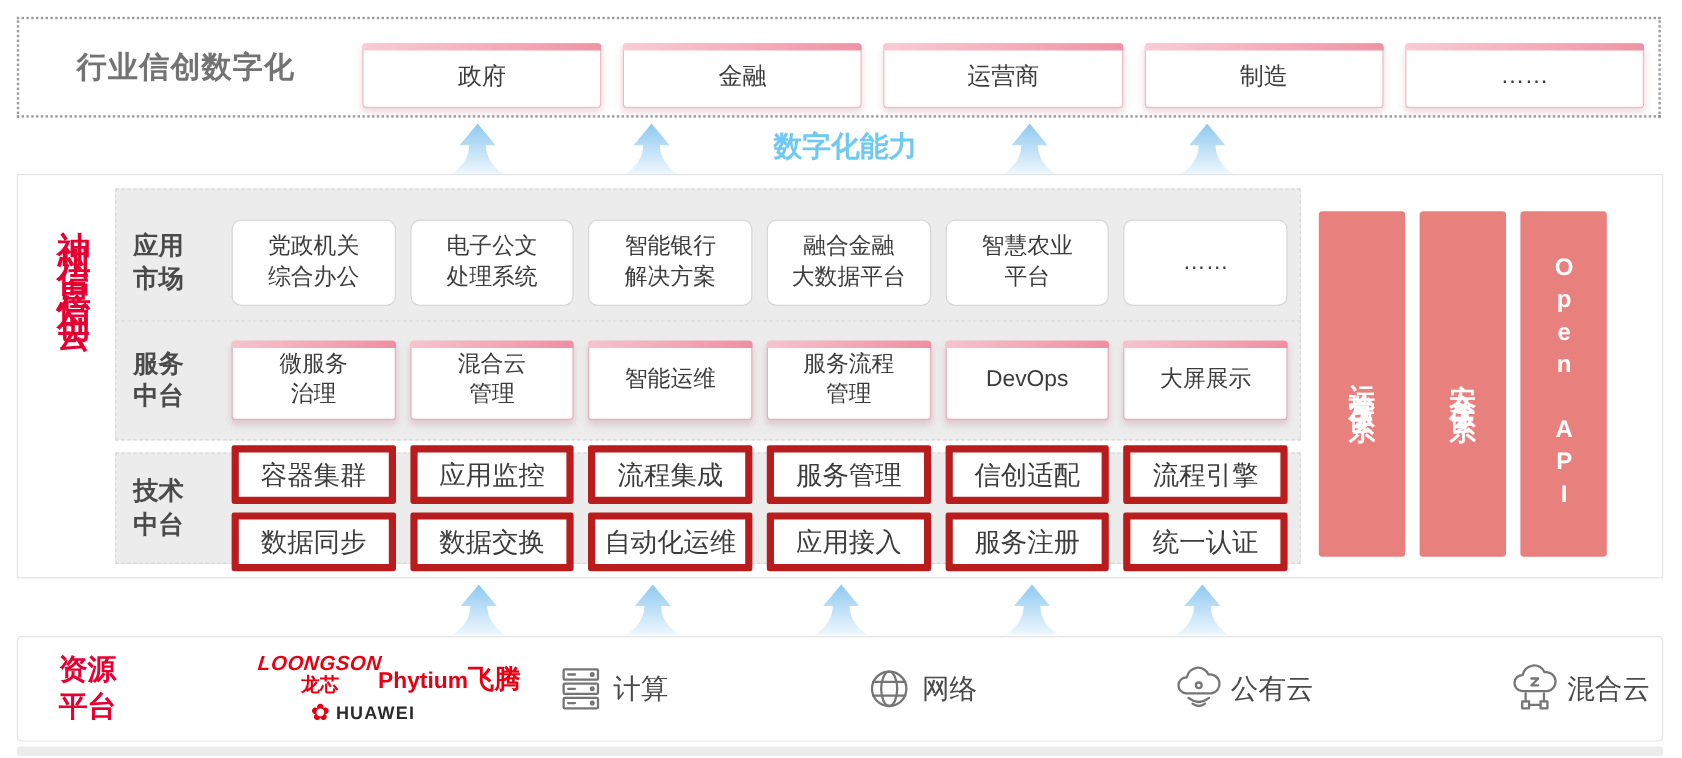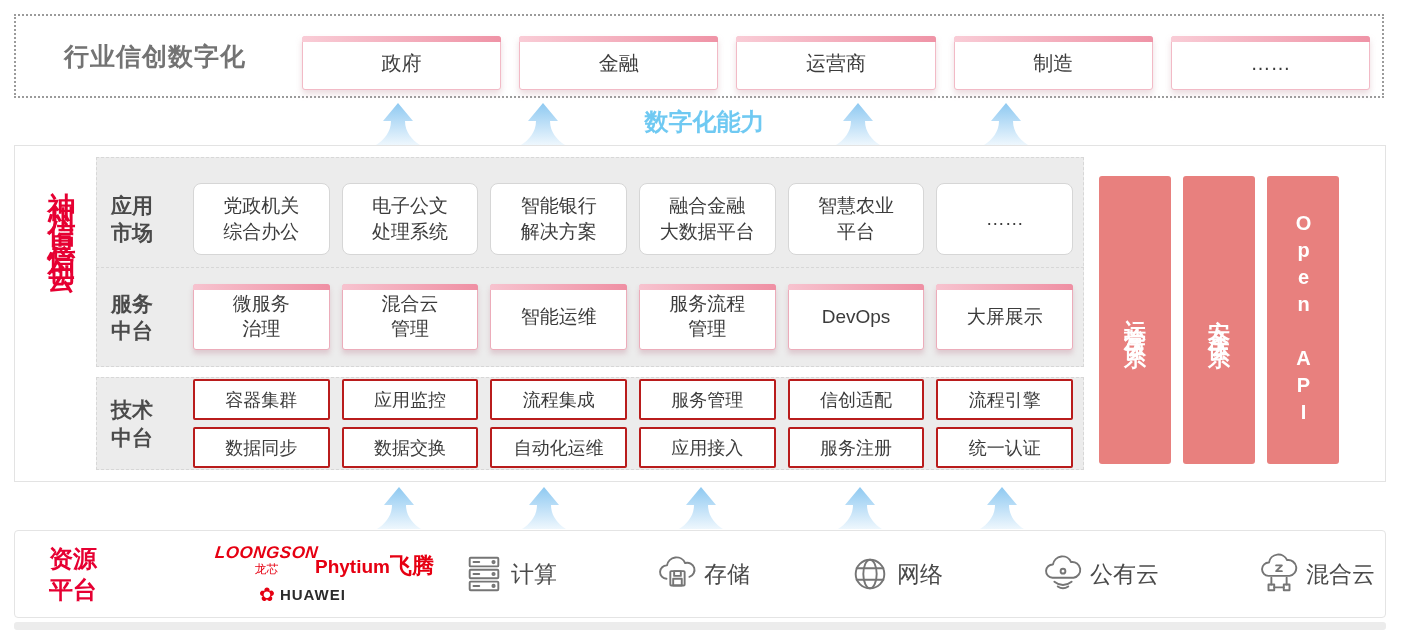--- a/index.html
+++ b/index.html
@@ -26,33 +26,33 @@
   .row-panel{position:absolute;left:81px;width:988px;background:#ececec;border:1px dashed #d7d7d7;box-sizing:border-box;display:flex;align-items:center;}
   .row1{top:11px;height:124px;}
   .row2{top:121px;height:100px;justify-content:flex-end;}
   .row3{top:231px;height:93px;}
   .row-label{width:82px;padding-left:14px;font-size:21px;font-weight:bold;color:#4a4a4a;line-height:1.3;flex:0 0 auto;}
   .row-boxes{flex:1;display:flex;gap:12px;padding-right:10px;}
   .app-box{flex:1;height:70px;background:#fff;border:1px solid #d6d6d6;border-radius:8px;display:flex;align-items:center;justify-content:center;text-align:center;font-size:19px;color:#3c3c3c;line-height:1.35;}
   .svc-box{flex:1;height:64px;position:relative;background:#fff;border:1px solid #ecacba;border-radius:3px;box-shadow:0 4px 5px rgba(205,160,172,.45);display:flex;align-items:center;justify-content:center;text-align:center;font-size:19px;color:#3c3c3c;line-height:1.3;}
   .svc-box::before{content:"";position:absolute;left:-1px;right:-1px;top:-1px;height:6px;border-radius:3px 3px 0 0;background:linear-gradient(90deg,#f7c3cf,#ef8fa3);}
   .tech-col{flex:1;display:flex;flex-direction:column;gap:7px;}
-  .tech-box{height:37px;background:#fff;border:2px solid #b91c1c;border-radius:2px;display:flex;align-items:center;justify-content:center;font-size:18px;color:#3c3c3c;}
+  .tech-box{height:37px;background:#fff;border:6px solid #b91c1c;border-radius:2px;display:flex;align-items:center;justify-content:center;font-size:22px;color:#3c3c3c;}
   .tech-rows{flex:1;display:flex;gap:12px;padding-right:10px;}
 
   .pillar{position:absolute;top:30px;width:72px;height:288px;background:#e8807e;border-radius:3px;display:flex;align-items:center;justify-content:center;}
   .pillar span{writing-mode:vertical-rl;text-orientation:upright;color:#fff;font-weight:bold;font-size:22px;letter-spacing:9px;}
   .pillar.api span{font-size:20px;letter-spacing:5px;}
 
   
   .res-panel{position:absolute;left:14px;top:530px;width:1372px;height:88px;background:#fff;border:1px solid #e4e4e4;border-radius:4px;box-sizing:border-box;}
   .res-label{position:absolute;left:34px;top:50%;transform:translateY(-50%);font-size:24px;font-weight:bold;color:#e60032;line-height:1.3;}
   .vendor-loongson{position:absolute;left:200px;top:12px;text-align:center;color:#e60012;}
   .vendor-loongson .lg{font-size:17px;font-weight:bold;font-style:italic;letter-spacing:.5px;display:block;transform:skewX(-6deg);}
-  .vendor-loongson .sub{font-size:12px;font-weight:normal;display:block;margin-top:-2px;}
+  .vendor-loongson .sub{font-size:16px;font-weight:bold;display:block;margin-top:-2px;}
   .vendor-phytium{position:absolute;left:300px;top:20px;color:#e60012;white-space:nowrap;}
   .vendor-phytium .py{font-size:19px;font-weight:bold;}
   .vendor-phytium .sub{font-size:22px;font-weight:bold;}
   .vendor-huawei{position:absolute;left:244px;top:52px;white-space:nowrap;display:flex;align-items:center;gap:5px;}
   .vendor-huawei .flower{color:#e60012;font-size:19px;}
   .vendor-huawei .hw{color:#2b2b2b;font-weight:bold;font-size:15px;letter-spacing:1px;}
   .res-items{position:absolute;left:448px;top:0;width:912px;height:100%;display:flex;align-items:center;justify-content:space-between;}
   .res-item{display:flex;align-items:center;gap:6px;}
   .res-item svg{width:42px;height:42px;stroke:#757575;fill:none;stroke-width:2;stroke-linecap:round;stroke-linejoin:round;}
   .res-item .rlabel{font-size:23px;color:#4a4a4a;}
@@ -224,29 +224,20 @@
             <line x1="11" y1="22" x2="17" y2="22"></line>
             <circle cx="32" cy="22" r="1.2"></circle>
           <rect x="7" y="30" width="30" height="9" rx="1"></rect>
             <line x1="11" y1="34.5" x2="17" y2="34.5"></line>
             <circle cx="32" cy="34.5" r="1.2"></circle>
         </svg>
         <span class="rlabel">计算</span>
       </div>
       <div class="res-item">
         <svg viewBox="0 0 44 44">
-          <path d="M11 27a7 7 0 0 1 .5-14 10 10 0 0 1 19-2.5A7.5 7.5 0 0 1 35 25"></path>
-          <rect x="15" y="19" width="15" height="15" rx="1"></rect>
-          <rect x="19" y="19" width="7" height="5"></rect>
-          <rect x="18" y="27" width="9" height="7"></rect>
-        </svg>
-        <span class="rlabel">存储</span>
-      </div>
-      <div class="res-item">
-        <svg viewBox="0 0 44 44">
           <circle cx="22" cy="22" r="15"></circle>
           <ellipse cx="22" cy="22" rx="7" ry="15"></ellipse>
           <line x1="8" y1="16" x2="36" y2="16"></line>
           <line x1="8" y1="28" x2="36" y2="28"></line>
         </svg>
         <span class="rlabel">网络</span>
       </div>
       <div class="res-item">
         <svg viewBox="0 0 44 44">
           <path d="M11 26a7 7 0 0 1 .5-14 10 10 0 0 1 19-2.5A7.5 7.5 0 0 1 33 26 Z"></path>

